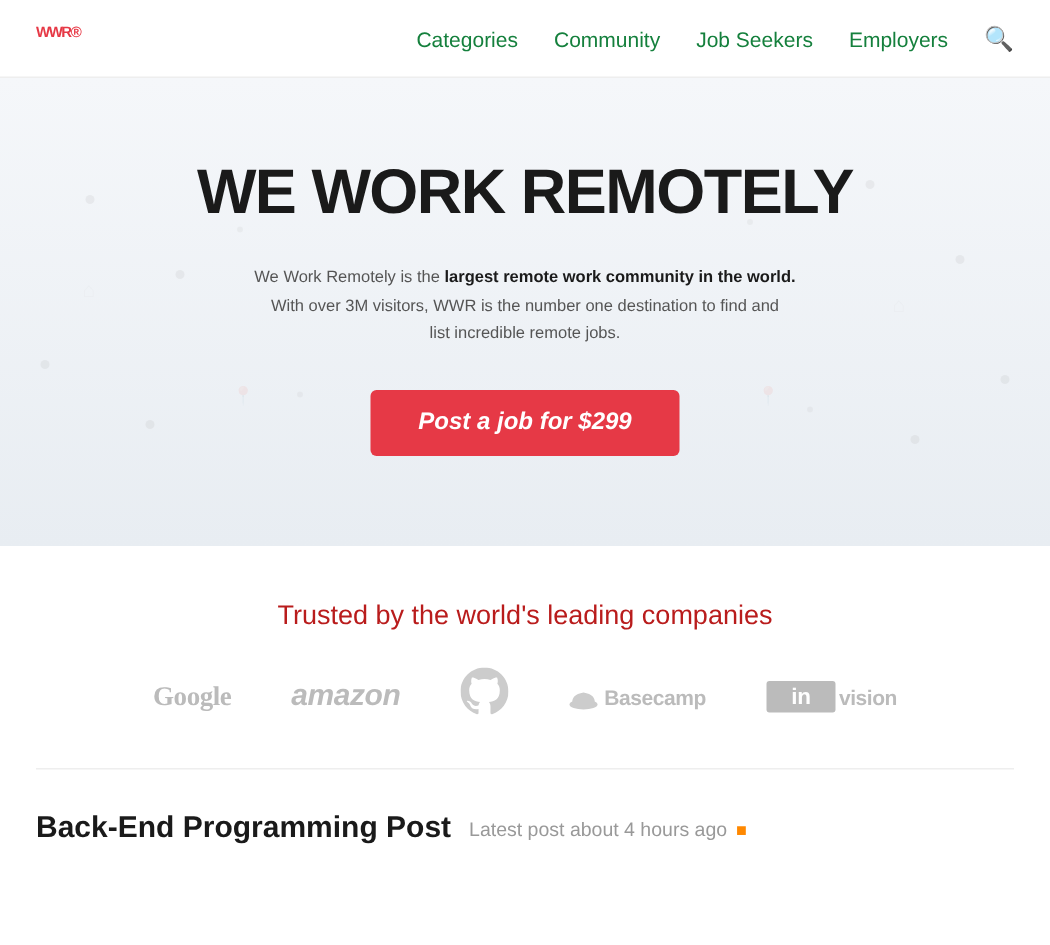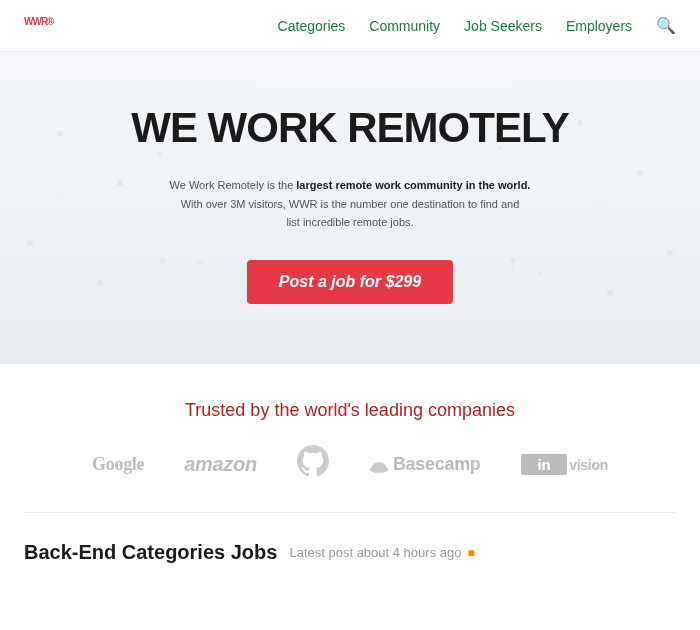--- a/index.html
+++ b/index.html
@@ -40,21 +40,21 @@
     }
 
     
     .trusted { text-align: center; padding: 36px 24px 28px; background: #fff; }
     .trusted-text { color: #b91c1c; font-size: 18px; margin-bottom: 20px; }
     .logos { display: flex; align-items: center; justify-content: center; gap: 40px; flex-wrap: wrap; margin-top: 24px; }
     .logo-item { color: #aaa; font-size: 15px; font-weight: 600; letter-spacing: -0.3px; }
     .logo-google { font-size: 18px; color: #bbb; font-family: 'Georgia', serif; }
     .logo-amazon { font-style: italic; font-size: 20px; color: #bbb; font-weight: 700; }
     .logo-github { font-size: 26px; color: #ccc; }
-    .logo-basecamp { font-size: 18px; color: #bbb; display: flex; align-items: center; gap: 4px; }
+    .logo-basecamp { font-size: 14px; color: #bbb; display: flex; align-items: center; gap: 4px; }
     .logo-invision { font-size: 14px; color: #bbb; display: flex; align-items: center; gap: 2px; }
     .logo-invision .inv-box { background: #bbb; color: #fff; padding: 1px 3px; border-radius: 2px; font-size: 11px; font-weight: 700; }
 
     
     .section-divider { height: 1px; background: #eee; margin: 0 24px; }
 
     
     .jobs-section { padding: 28px 24px 20px; }
     .jobs-header { display: flex; align-items: center; gap: 12px; margin-bottom: 16px; }
     .jobs-title { font-size: 20px; font-weight: 800; color: #1a1a1a; }
@@ -128,20 +128,20 @@
     <span class="logo-item logo-invision">
       <span class="inv-box" style="background:#bbb;color:#fff;padding:2px 17px;border-radius:2px;font-size:15px;font-weight:900;">in</span>vision
     </span>
   </div>
 </section>
 
 <div class="section-divider"></div>
 
 <section class="jobs-section">
   <div class="jobs-header">
-    <h2 class="jobs-title">Back-End Categories Jobs</h2>
+    <h2 class="jobs-title">Back-End Programming Post</h2>
     <span class="jobs-meta">
       <span>Latest post about 4 hours ago</span>
       <span class="rss-icon">■</span>
     </span>
   </div>
 
 </section>
 
 </body></html>

